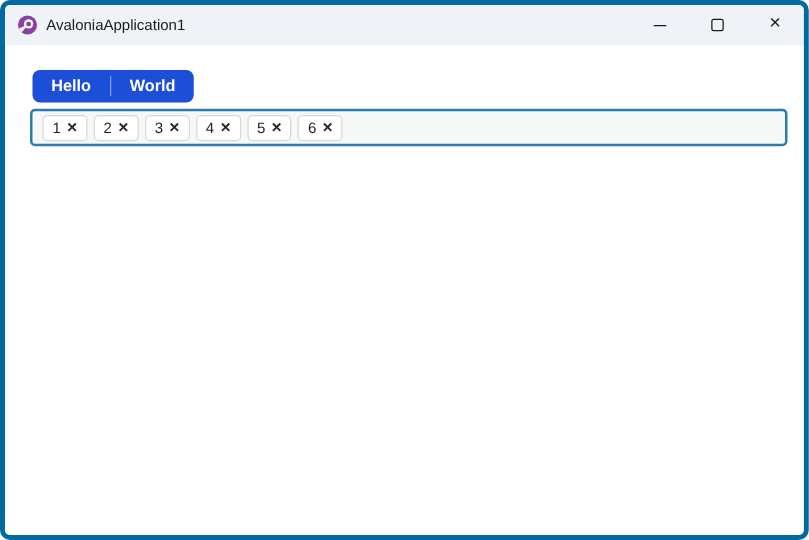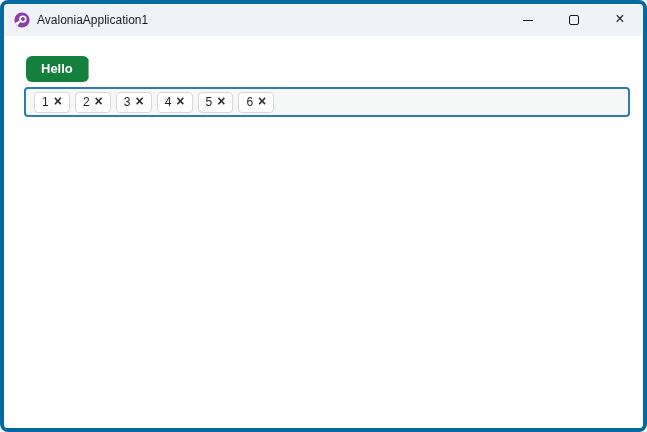--- a/index.html
+++ b/index.html
@@ -52,21 +52,21 @@
     font-size: 16px; line-height: 1; color: #1a1a1a; font-weight: 400;
     transform: translateY(-1px);
   }
   
   .content { flex: 1; background: #ffffff; position: relative; }
   
   .tabstrip {
     position: absolute; left: 22px; top: 20px;
     height: 26px;
     display: inline-flex; align-items: flex-start;
-    background: #15803d;
+    background: #1d4ed8;
     border-radius: 6px;
     overflow: hidden;
   }
   .tab {
     border: none; background: transparent;
     color: #ffffff; font-weight: bold; font-size: 13px;
     padding: 0 15px; line-height: 26px;
     font-family: inherit;
   }
   .tab-divider {
@@ -130,20 +130,21 @@
         <span class="close-glyph">×</span>
       </button>
     </div>
   </div>
 
   <div class="content">
 
     <div class="tabstrip">
       <button class="tab">Hello</button>
       <div class="tab-divider"></div>
+      <button class="tab">World</button>
     </div>
 
     <div class="chips-box">
 
       <span class="chip">
         <span class="chip-label">1</span>
         <button class="chip-remove">
           <span class="chip-remove-glyph">×</span>
         </button>
       </span>

